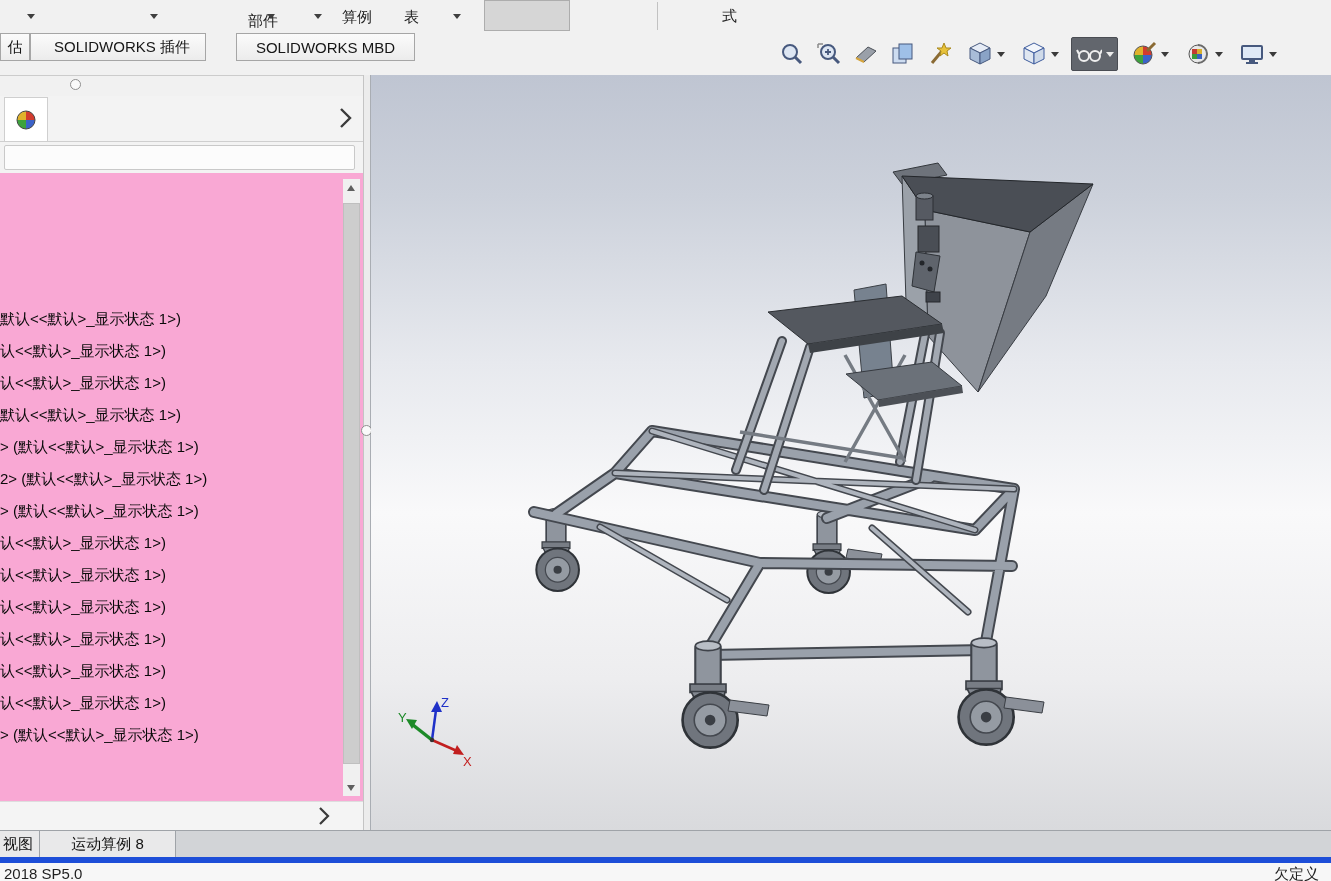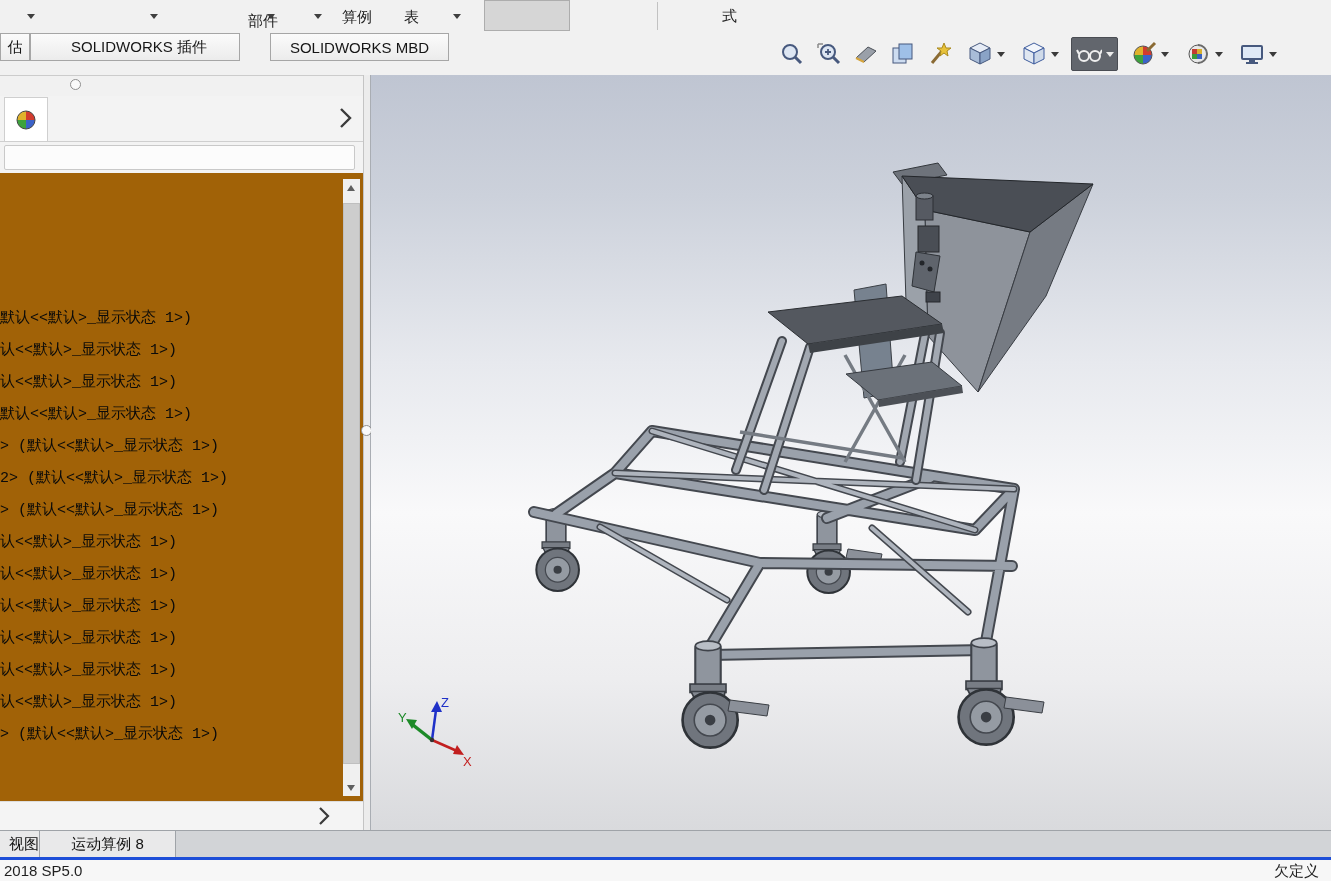--- a/index.html
+++ b/index.html
@@ -35,21 +35,21 @@
   .panel-top{position:relative;height:20px;background:#f1f1f1;}
   .knob{position:absolute;width:11px;height:11px;border-radius:50%;background:#fafafa;border:1px solid #8f8f8f;box-sizing:border-box;}
   .mgr-row{position:relative;height:45px;background:#f3f3f3;border-bottom:1px solid #cfcfcf;}
   .mgr-tab{position:absolute;left:4px;top:1px;width:44px;height:44px;background:#ffffff;
            border:1px solid #cfcfcf;border-bottom:none;display:flex;align-items:center;justify-content:center;box-sizing:border-box;}
   .chev{display:block;}
   .mgr-expand{position:absolute;right:8px;top:9px;}
   .filter-row{position:relative;height:32px;background:#f3f3f3;border-bottom:1px solid #dcdcdc;}
   .filter-box{position:absolute;left:4px;right:8px;top:3px;bottom:4px;background:#fcfcfc;
               border:1px solid #c9c9c9;border-radius:2px;}
-  .tree-wrap{position:absolute;top:97px;bottom:28px;left:0;right:0;background:#a16207;overflow:hidden;font-family:Liberation Mono, monospace;}
+  .tree-wrap{position:absolute;top:97px;bottom:28px;left:0;right:0;background:#f9a8d4;overflow:hidden;}
   .tree{position:absolute;left:0;top:130px;right:24px;}
   .tree-item{height:32px;line-height:32px;font-size:15px;color:#0a0a0a;white-space:nowrap;}
   .scrollbar{position:absolute;right:3px;top:6px;bottom:6px;width:17px;background:#f0f0f0;}
   .sb-btn{position:absolute;left:0;width:17px;height:17px;background:#f0f0f0;}
   .sb-up{top:0;} .sb-dn{bottom:0;}
   .sb-tri-up{position:absolute;left:4px;top:6px;width:0;height:0;border-left:4.5px solid transparent;
              border-right:4.5px solid transparent;border-bottom:6px solid #5f5f5f;}
   .sb-tri-dn{position:absolute;left:4px;top:6px;width:0;height:0;border-left:4.5px solid transparent;
              border-right:4.5px solid transparent;border-top:6px solid #5f5f5f;}
   .sb-thumb{position:absolute;left:0;width:17px;top:24px;bottom:32px;background:#cdcdcd;border:1px solid #bfbfbf;box-sizing:border-box;}
@@ -64,26 +64,26 @@
   
   .viewport{position:absolute;left:371px;top:75px;width:960px;height:755px;
             background:linear-gradient(180deg,#bfc5d2 0%,#ccd1db 16%,#e7e9ee 38%,#f9f9fa 58%,#ededef 80%,#d9dadd 100%);}
   .scene{position:absolute;left:0;top:0;width:960px;height:755px;}
 
   
   .motion-bar{position:absolute;left:0;top:830px;width:100%;height:27px;background:#d2d4d7;
               border-top:1px solid #9fa3a8;display:flex;box-sizing:border-box;}
   .m-tab{height:100%;display:flex;align-items:center;font-size:15px;color:#101010;
          background:#e9e9ea;border-right:1px solid #9fa3a8;box-sizing:border-box;overflow:hidden;white-space:nowrap;}
-  .m-tab.first{width:40px;justify-content:flex-end;}
+  .m-tab.first{width:40px;justify-content:flex-end;padding-right:6px;}
   .m-tab.second{width:136px;justify-content:center;}
 
   
   .status-bar{position:absolute;left:0;top:857px;width:100%;height:24px;background:#f7f7f7;
-              border-top:3px solid #1d4ed8;font-size:15px;color:#1f1f1f;box-sizing:border-box;}
+              border-top:6px solid #1d4ed8;font-size:15px;color:#1f1f1f;box-sizing:border-box;}
   .status-left{position:absolute;left:4px;top:2px;}
   .status-right{position:absolute;right:12px;top:2px;}
 </style>
 </head>
 <body>
 
 <div class="app">
 
   <div class="ribbon">
     <div class="tri" style="left:27px;top:14px;"></div>
@@ -94,21 +94,21 @@
     <div class="frag" style="left:342px;top:8px;">算例</div>
     <div class="frag" style="left:404px;top:8px;">表</div>
     <div class="tri" style="left:453px;top:14px;"></div>
     <div class="disabled-btn" style="left:484px;top:0;width:86px;height:31px;"></div>
     <div class="vsep" style="left:657px;top:2px;height:28px;"></div>
     <div class="frag" style="left:722px;top:7px;">式</div>
   </div>
 
   <div class="cmd-tabs">
     <div class="cmd-tab" style="width:30px;">估</div>
-    <div class="cmd-tab" style="width:210px;padding-left:8px;">SOLIDWORKS 插件</div>
+    <div class="cmd-tab" style="width:176px;padding-left:8px;">SOLIDWORKS 插件</div>
     <div class="cmd-tab" style="width:179px;margin-left:30px;">SOLIDWORKS MBD</div>
   </div>
 
   <div class="hud">
     <div class="hud-btn">
       <svg width="26" height="26">
           <circle cx="11" cy="11" r="7" fill="#dde6f3" stroke="#47597e" stroke-width="2"></circle>
         <line x1="16" y1="16" x2="22" y2="22" stroke="#47597e" stroke-width="3"></line>
         </svg>
     </div>

